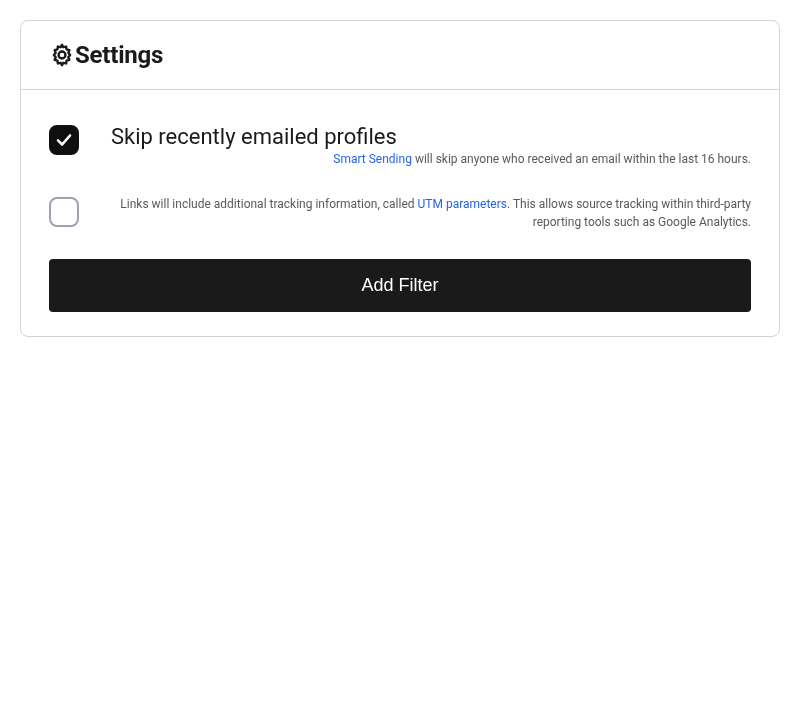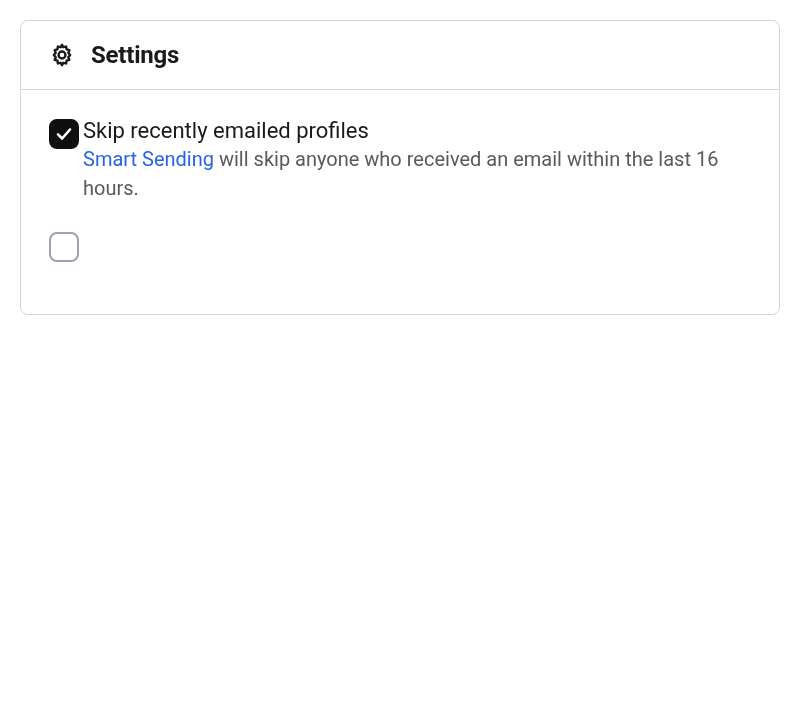--- a/index.html
+++ b/index.html
@@ -16,42 +16,42 @@
     .panel {
       border: 1px solid #d4d4d8;
       border-radius: 8px;
       background: #ffffff;
       width: 760px;
       overflow: hidden;
     }
     .panel-header {
       display: flex;
       align-items: center;
-      gap: 16px;
       padding: 20px 28px;
       border-bottom: 1px solid #d4d4d8;
     }
     .panel-header .icon svg {
       width: 26px;
       height: 26px;
       display: block;
       stroke: #1a1a1a;
     }
     .panel-title {
       font-size: 24px;
       font-weight: 700;
       letter-spacing: -0.2px;
     }
     .panel-body {
       padding: 28px 28px 24px 28px;
     }
     .option {
       display: flex;
-      gap: 4px;
+      gap: 32px;
       margin-bottom: 28px;
+      margin-top: 6px;
     }
     .checkbox {
       width: 30px;
       height: 30px;
       border-radius: 8px;
       flex-shrink: 0;
       display: flex;
       align-items: center;
       justify-content: center;
       cursor: pointer;
@@ -72,23 +72,24 @@
     .option-text {
       flex: 1;
     }
     .option-title {
       font-size: 22px;
       font-weight: 400;
       margin-bottom: 2px;
       color: #1a1a1a;
     }
     .option-desc {
-      font-size: 20px;
+      font-size: 12px;
       line-height: 1.45;
       color: #5a5a5a;
+      text-align: right;
     }
     .link {
       color: #2563eb;
       cursor: pointer;
       text-decoration: none;
     }
     .section-title {
       font-size: 22px;
       font-weight: 700;
       margin-top: 32px;
@@ -139,18 +140,22 @@
         <div class="option-title">Skip recently emailed profiles</div>
         <div class="option-desc">
           <a class="link">Smart Sending</a><span> will skip anyone who received an email within the last 16 hours.</span>
         </div>
       </div>
     </div>
 
     <div class="option">
       <div class="checkbox checkbox-empty"></div>
       <div class="option-text">
+        <div class="option-desc">
+          <span>Links will include additional tracking information, called </span><a class="link">UTM parameters</a><span>. This allows source tracking within third-party reporting tools such as Google Analytics.</span>
+        </div>
       </div>
     </div>
 
+    <button class="add-filter-btn">Add Filter</button>
 
   </div>
 </div>
 
 </body></html>

